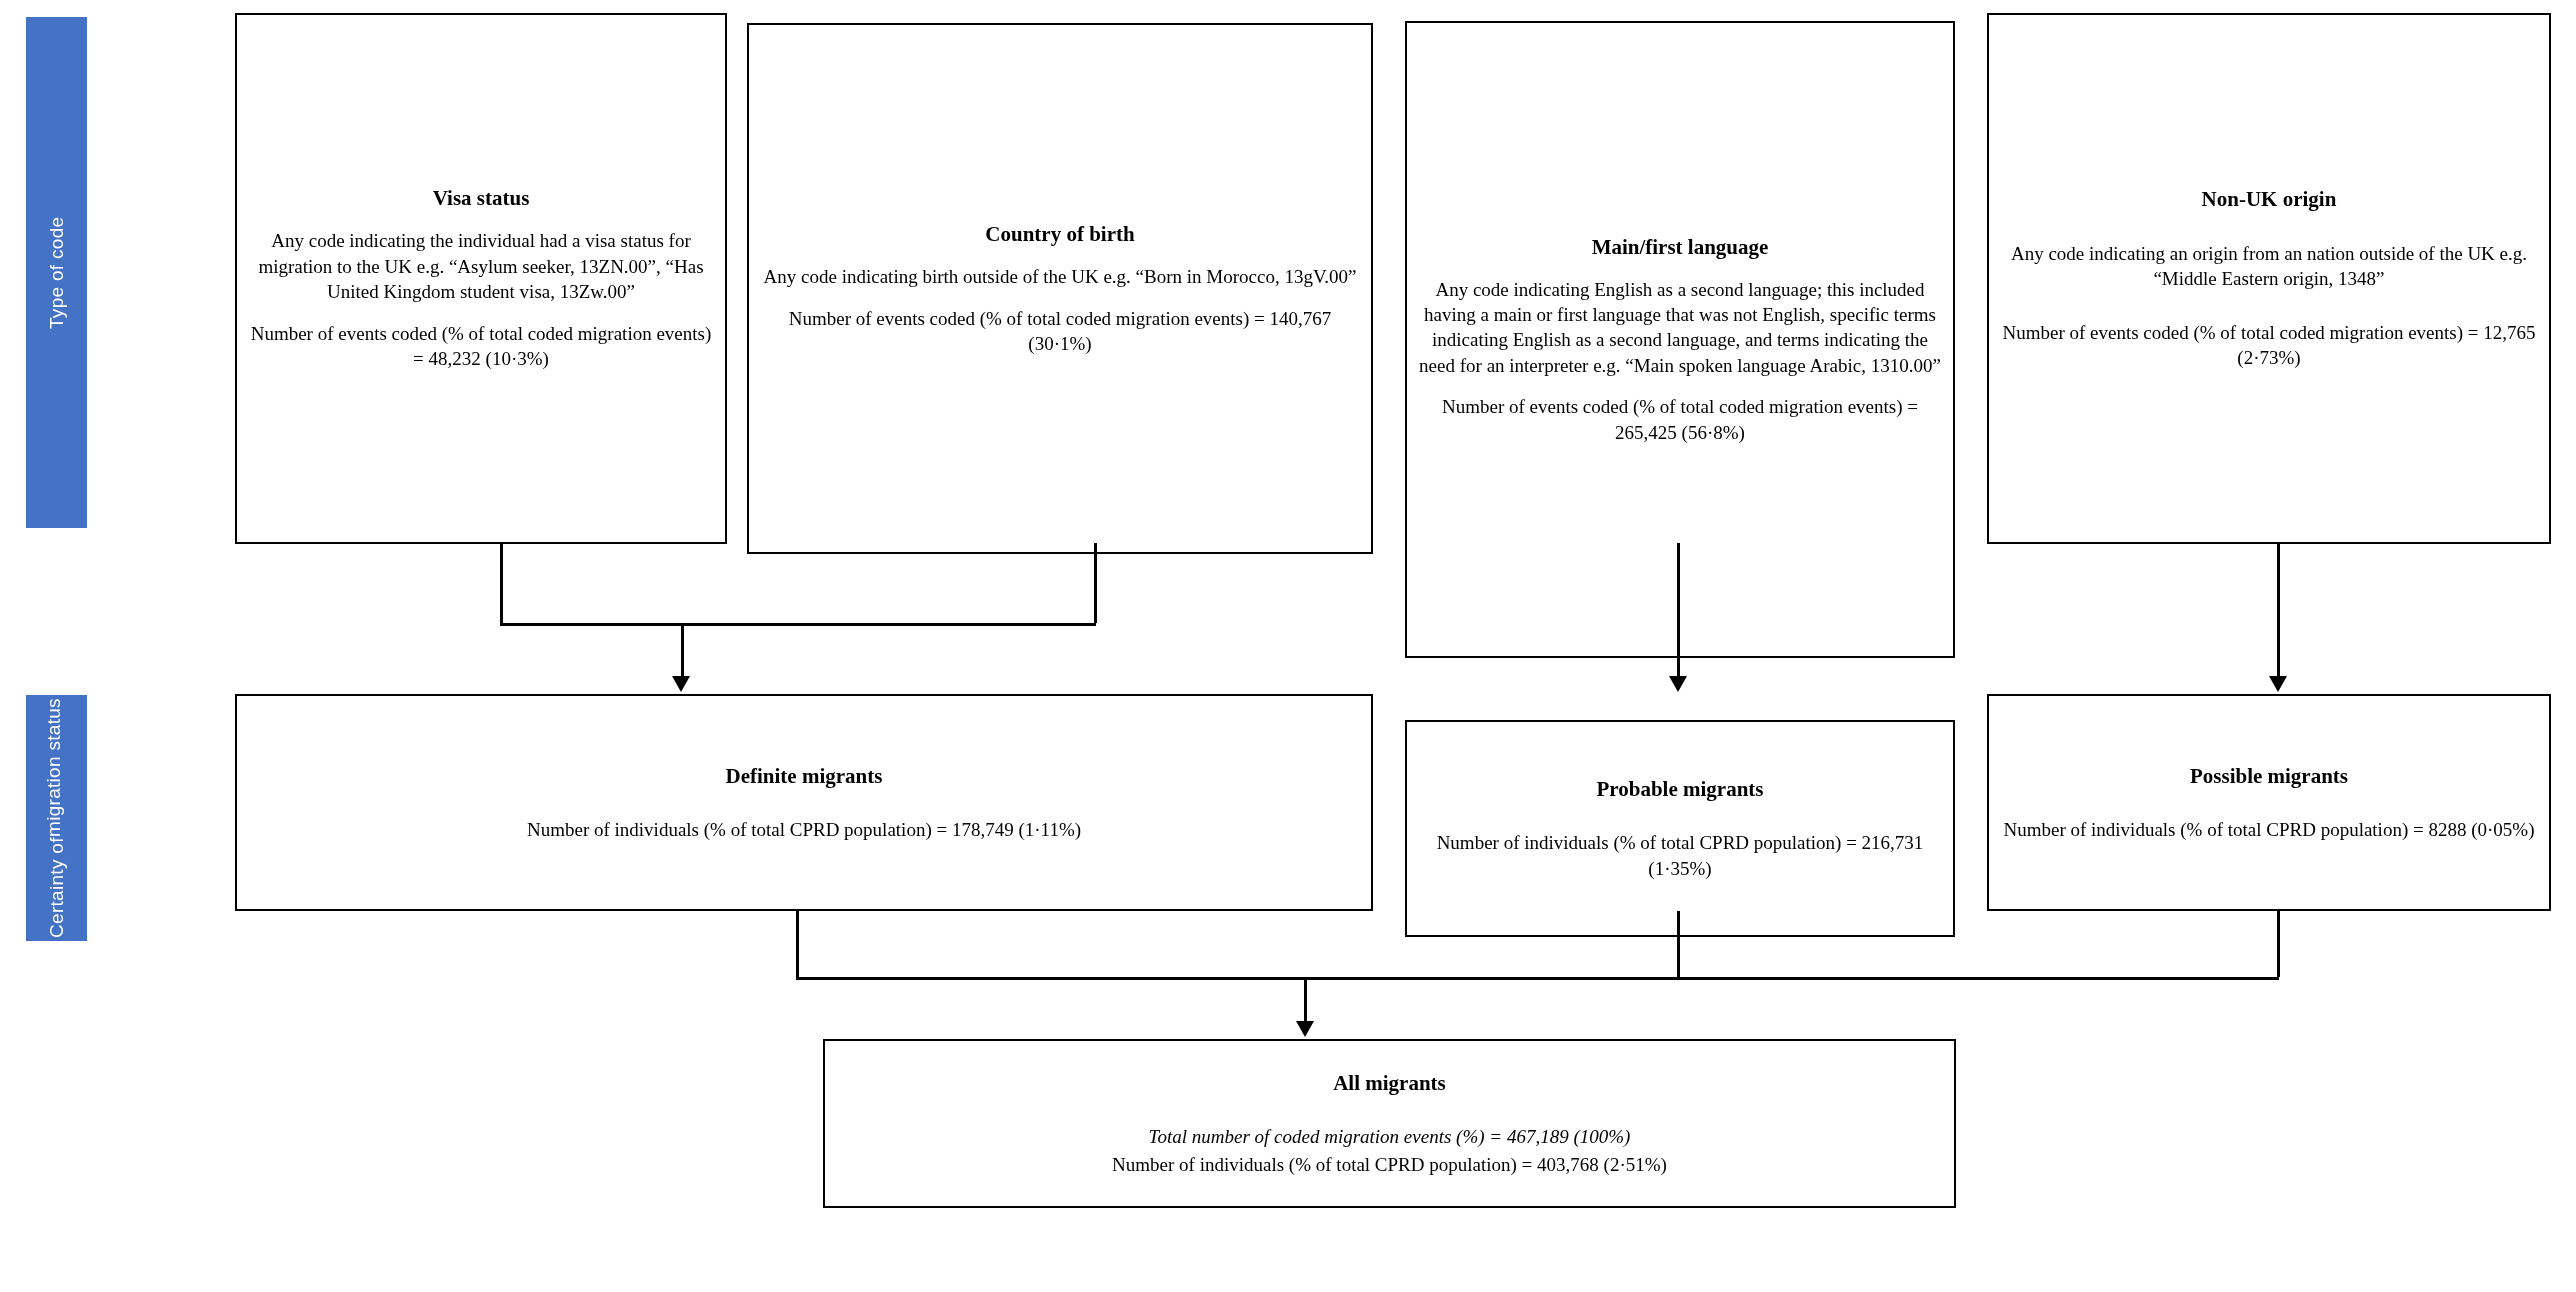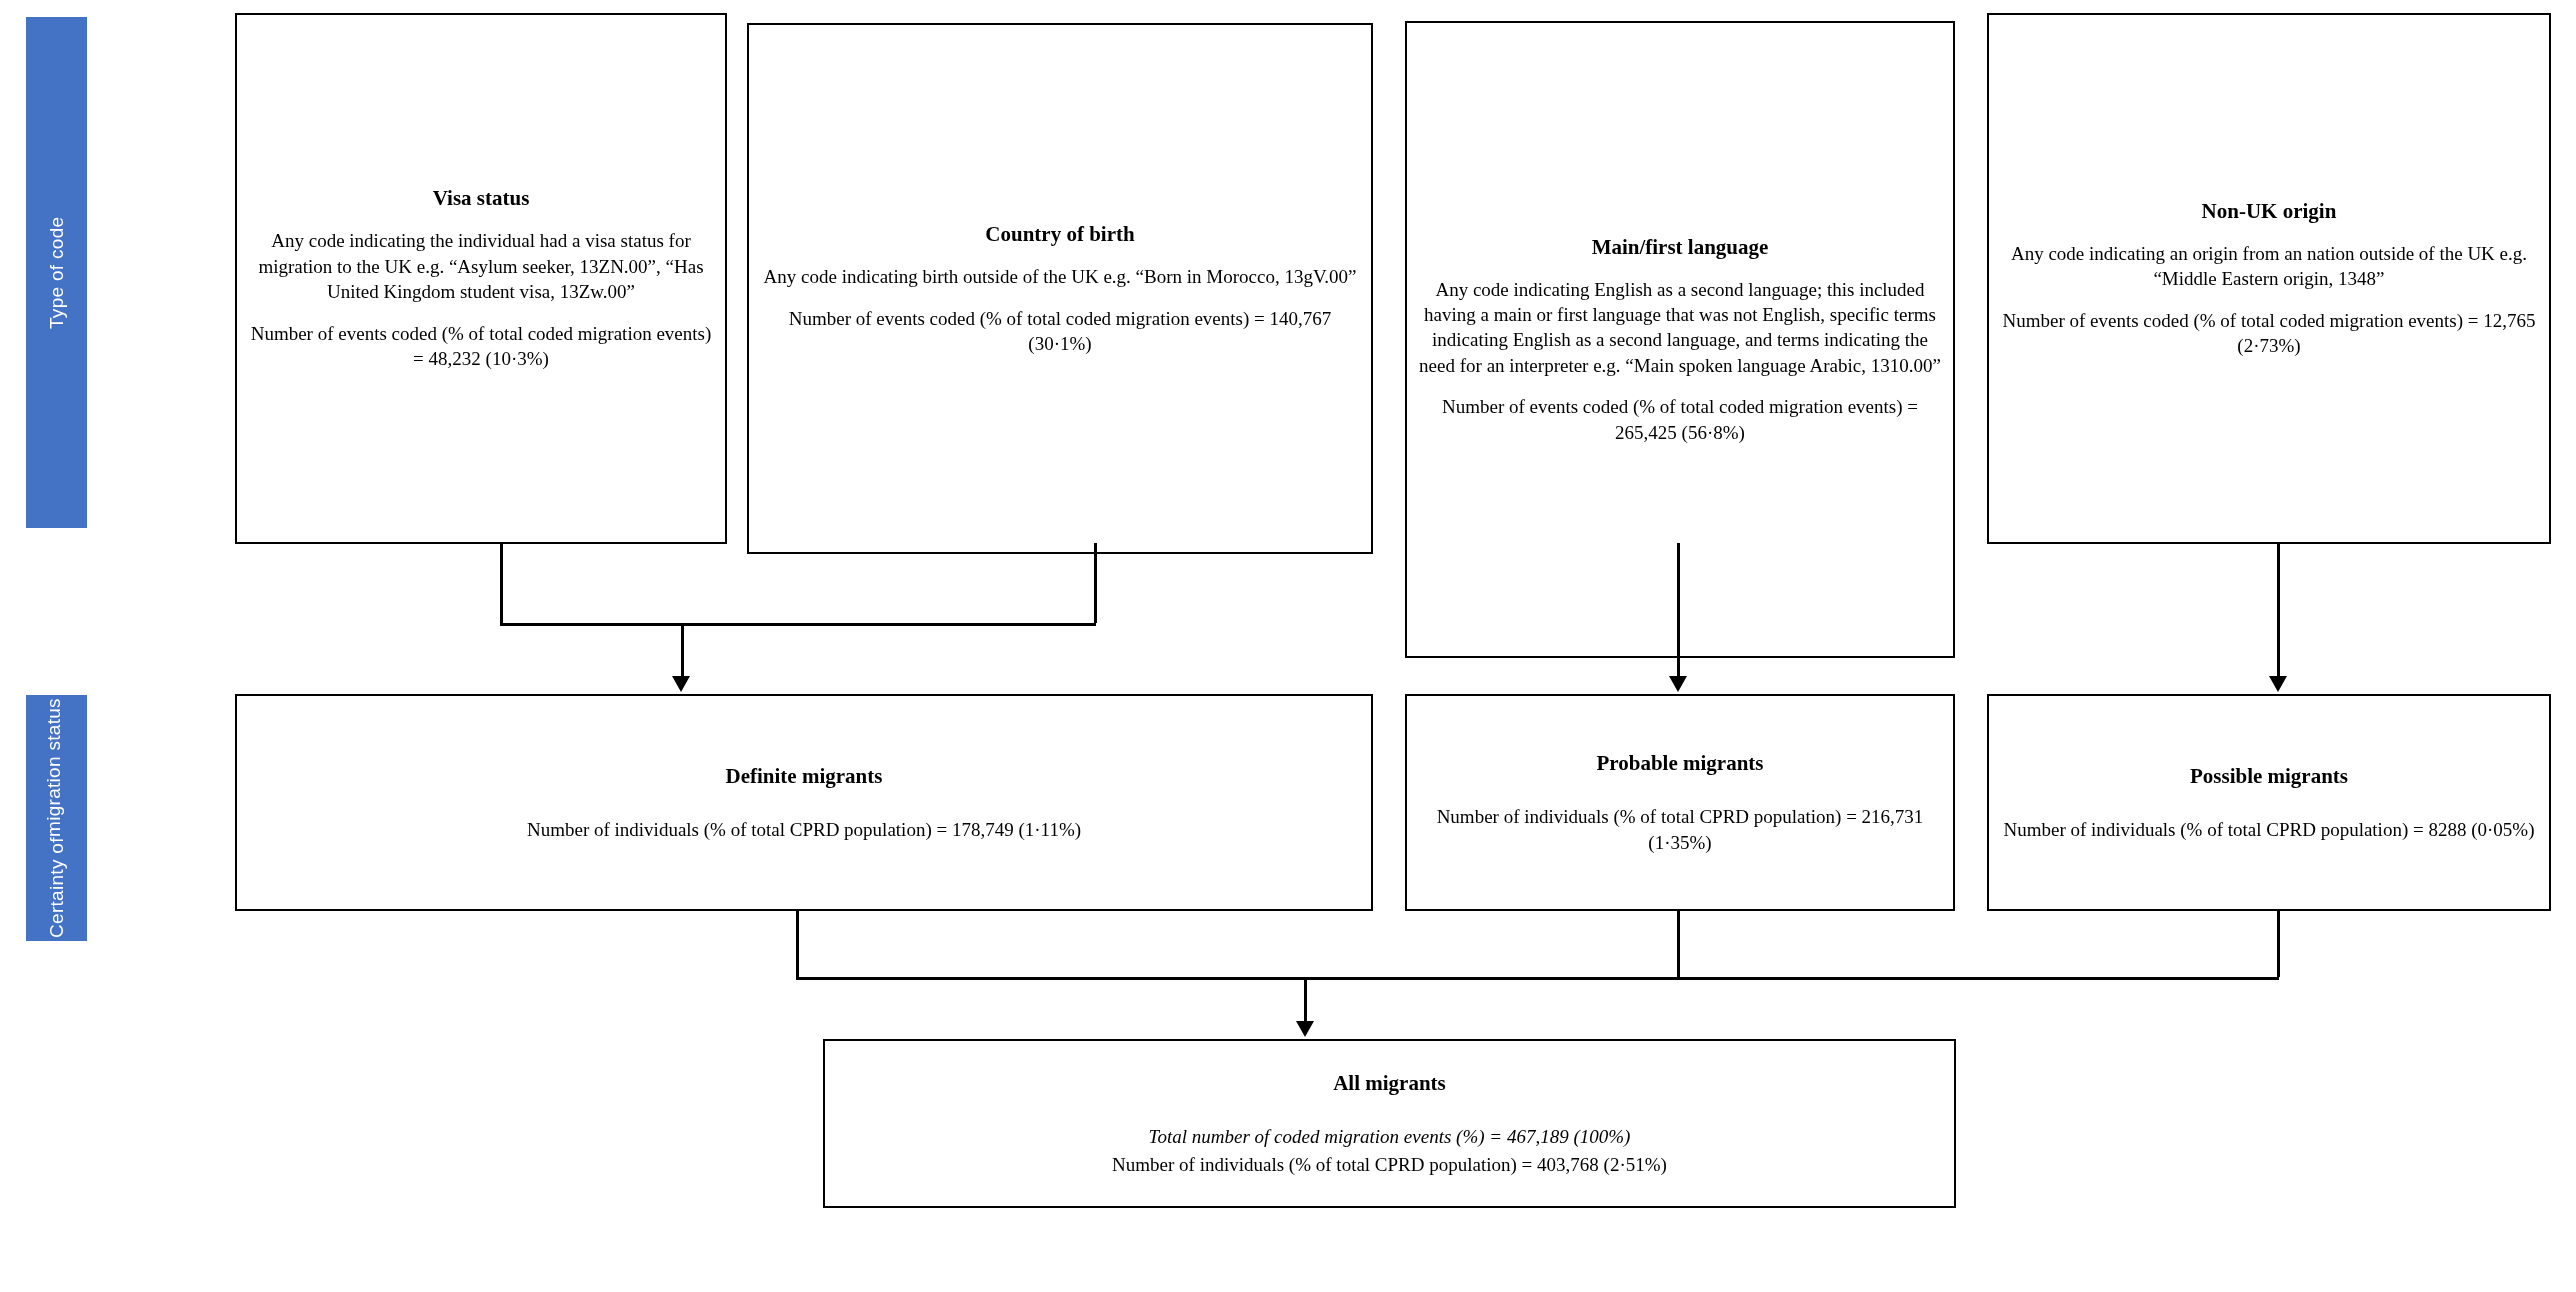--- a/index.html
+++ b/index.html
@@ -114,21 +114,21 @@
     <p class="para">Any code indicating birth outside of the UK e.g. “Born in Morocco, 13gV.00”</p>
     <p class="para">Number of events coded (% of total coded migration events) = 140,767 (30·1%)</p>
   </div>
 
   <div class="box" style="left:1405px; top:21px; width:550px; height:637px;">
     <div class="title">Main/first language</div>
     <p class="para">Any code indicating English as a second language; this included having a main or first language that was not English, specific terms indicating English as a second language, and terms indicating the need for an interpreter e.g. “Main spoken language Arabic, 1310.00”</p>
     <p class="para">Number of events coded (% of total coded migration events) = 265,425 (56·8%)</p>
   </div>
 
-  <div class="box" style="left:1987px; top:12.8px; width:564px; height:531px;">
+  <div class="box" style="left:1987px; top:12.8px; width:564px; height:531px;gap:12px;">
     <div class="title">Non-UK origin</div>
     <p class="para">Any code indicating an origin from an nation outside of the UK e.g. “Middle Eastern origin, 1348”</p>
     <p class="para">Number of events coded (% of total coded migration events) = 12,765 (2·73%)</p>
   </div>
 
   <div class="ln-v" style="left:500px; top:543px; height:80px;"></div>
 
   <div class="ln-v" style="left:1094px; top:543px; height:80px;"></div>
 
   <div class="ln-h" style="left:500px; top:623px; width:596px;"></div>
@@ -140,21 +140,21 @@
   <div class="arrow-down" style="left:1669px; top:676px;"></div>
 
   <div class="ln-v" style="left:2277px; top:543px; height:139px;"></div>
   <div class="arrow-down" style="left:2269px; top:676px;"></div>
 
   <div class="box wide" style="left:235px; top:694px; width:1138px; height:217px;">
     <div class="title">Definite migrants</div>
     <p class="para">Number of individuals (% of total CPRD population) = 178,749 (1·11%)</p>
   </div>
 
-  <div class="box wide" style="left:1405px; top:694px; width:550px; height:217px;">
+  <div class="box wide" style="left:1405px; top:720px; width:550px; height:217px;">
     <div class="title">Probable migrants</div>
     <p class="para">Number of individuals (% of total CPRD population) = 216,731 (1·35%)</p>
   </div>
 
   <div class="box wide" style="left:1987px; top:694px; width:564px; height:217px;">
     <div class="title">Possible migrants</div>
     <p class="para">Number of individuals (% of total CPRD population) = 8288 (0·05%)</p>
   </div>
 
   <div class="ln-v" style="left:796px; top:911px; height:66px;"></div>

